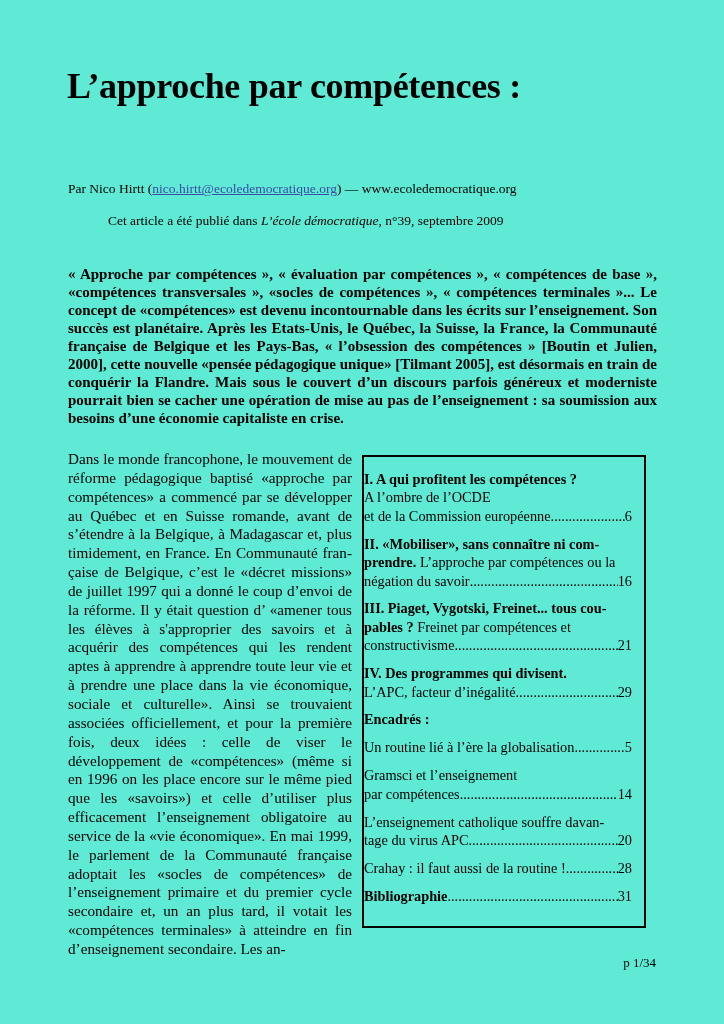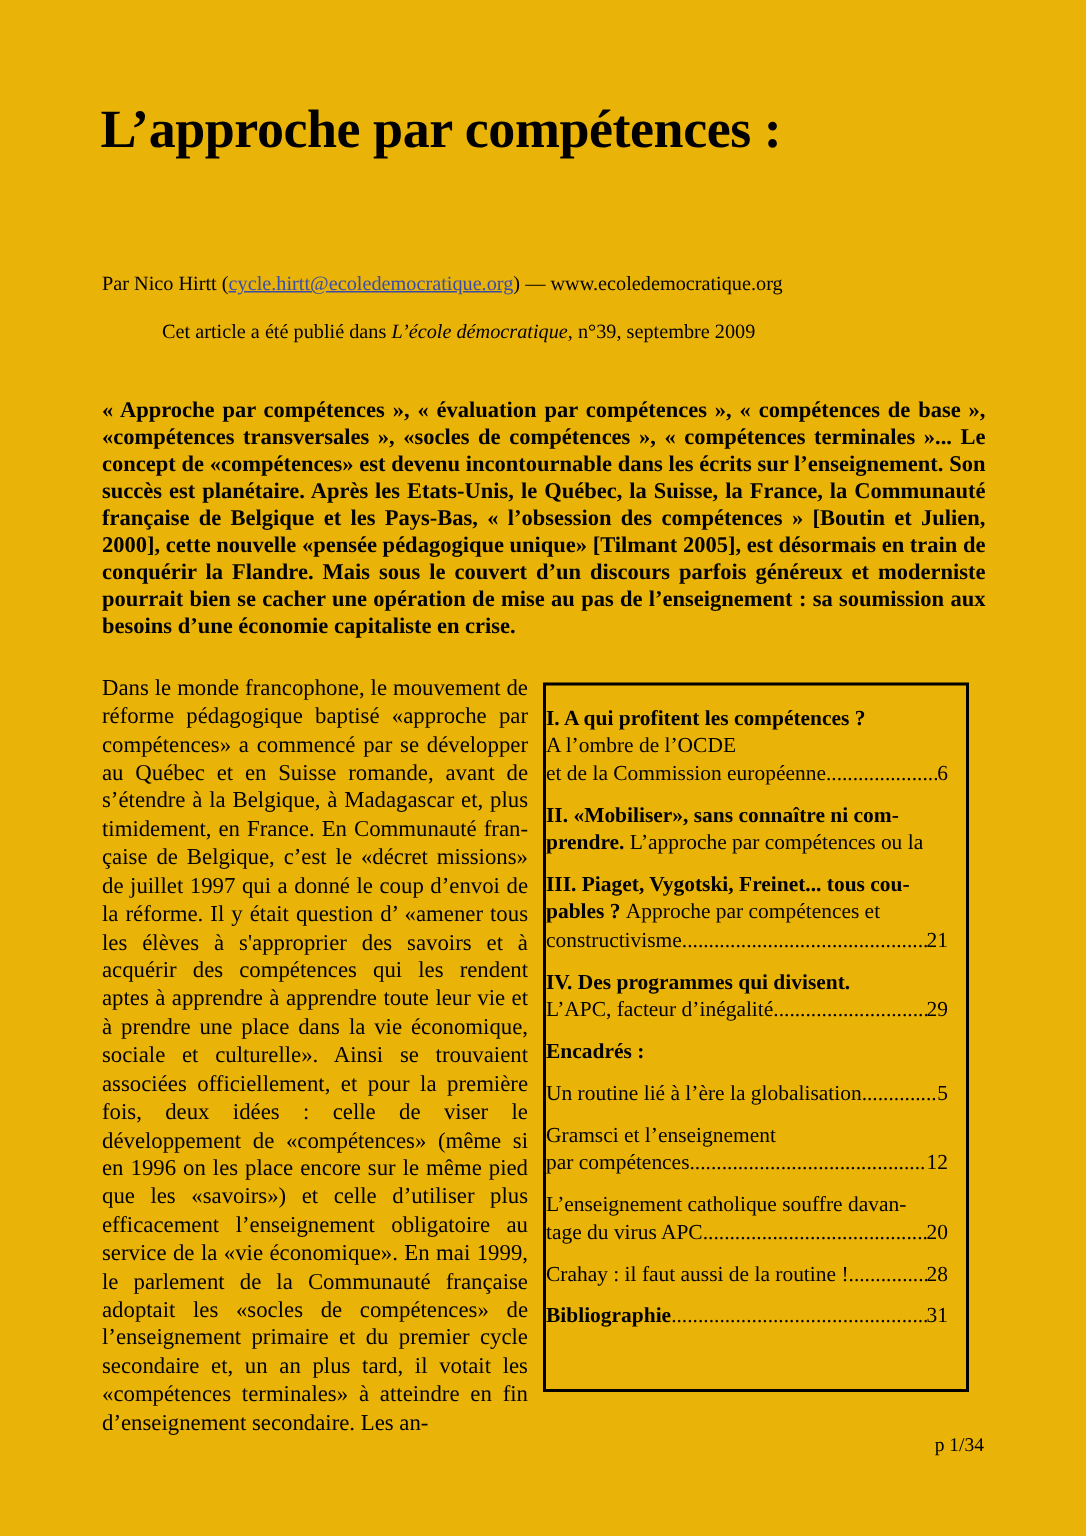--- a/index.html
+++ b/index.html
@@ -1,17 +1,17 @@
 <!DOCTYPE html>
 <html><head>
 <meta charset="utf-8">
 <style>
   html,body{margin:0;padding:0;background:#888;}
   .page{
-    position:relative;width:724px;height:1024px;background:#eab308;
+    position:relative;width:724px;height:1024px;background:#5eead4;
     font-family:"Liberation Serif","DejaVu Serif",serif;color:#000;
     margin:0 auto;overflow:hidden;
   }
   .title{
     position:absolute;left:67px;top:64px;width:560px;
     font-size:36px;font-weight:bold;line-height:44px;letter-spacing:-0.3px;
   }
   .byline{position:absolute;left:68px;top:181px;width:560px;font-size:13.5px;}
   .byline a{text-decoration:underline;}
   .publine{position:absolute;left:68px;top:213px;width:560px;font-size:13.5px;margin-left:40px;}
@@ -43,45 +43,50 @@
 </style>
 </head>
 <body>
 
 <div class="page">
 
   <div class="title">
     <div>L’approche par compétences :</div>
   </div>
 
-  <div class="byline"><span>Par Nico Hirtt (</span><a href="#" style="color: rgb(59, 77, 166);">cycle.hirtt@ecoledemocratique.org</a><span>) — www.ecoledemocratique.org</span></div>
+  <div class="byline"><span>Par Nico Hirtt (</span><a href="#" style="color: rgb(59, 77, 166);">nico.hirtt@ecoledemocratique.org</a><span>) — www.ecoledemocratique.org</span></div>
 
   <div class="publine"><span>Cet article a été publié dans </span><span class="journal">L’école démocratique</span><span>, n°39, septembre 2009</span></div>
 
   <div class="intro">« Approche par compétences », « évaluation par compétences », « compétences de base », «compétences transversales », «socles de compétences », « compétences terminales »... Le concept de «compétences» est devenu incontournable dans les écrits sur l’enseignement. Son succès est planétaire. Après les Etats-Unis, le Québec, la Suisse, la France, la Communauté française de Belgique et les Pays-Bas, « l’obsession des compétences » [Boutin et Julien, 2000], cette nouvelle «pensée pédagogique unique» [Tilmant 2005], est désormais en train de conquérir la Flandre. Mais sous le couvert d’un discours parfois généreux et moderniste pourrait bien se cacher une opération de mise au pas de l’enseignement : sa soumission aux besoins d’une économie capitaliste en crise.</div>
 
   <div class="leftcol">Dans le monde francophone, le mouvement de réforme pédagogique baptisé «approche par compétences» a commencé par se développer au Québec et en Suisse romande, avant de s’étendre à la Belgique, à Madagascar et, plus timidement, en France. En Communauté fran­çaise de Belgique, c’est le «décret missions» de juillet 1997 qui a donné le coup d’envoi de la réforme. Il y était question d’ «amener tous les élèves à s'approprier des savoirs et à acquérir des compétences qui les rendent aptes à ap­prendre à apprendre toute leur vie et à prendre une place dans la vie économique, sociale et culturelle». Ainsi se trouvaient associées offi­ciellement, et pour la première fois, deux idées : celle de viser le développement de «compétences» (même si en 1996 on les place encore sur le même pied que les «savoirs») et celle d’utiliser plus efficacement l’enseigne­ment obligatoire au service de la «vie écono­mique». En mai 1999, le parlement de la Communauté française adoptait les «socles de compétences» de l’enseignement primaire et du premier cycle secondaire et, un an plus tard, il votait les «compétences terminales» à attein­dre en fin d’enseignement secondaire. Les an-</div>
 
   <div class="tocbox">
       <div class="toc-entry">
         <div class="toc-line"><span class="b">I. A qui profitent les compétences ?</span></div>
         <div class="toc-line"><span>A l’ombre de l’OCDE</span></div>
         <div class="toc-lastline">
           <span class="txt"><span>et de la Commission européenne. </span></span>
           <span class="toc-leader"></span>
           <span class="toc-page">6</span>
         </div>
       </div>
       <div class="toc-entry">
         <div class="toc-line"><span class="b">II. «Mobiliser», sans connaître ni com-</span></div>
         <div class="toc-line"><span class="b">prendre. </span><span>L’approche par compétences ou la</span></div>
+        <div class="toc-lastline">
+          <span class="txt"><span>négation du savoir</span></span>
+          <span class="toc-leader"></span>
+          <span class="toc-page">16</span>
+        </div>
       </div>
       <div class="toc-entry">
         <div class="toc-line"><span class="b">III. Piaget, Vygotski, Freinet... tous cou-</span></div>
-        <div class="toc-line"><span class="b">pables ? </span><span> Approche par compétences et</span></div>
+        <div class="toc-line"><span class="b">pables ? </span><span> Freinet par compétences et</span></div>
         <div class="toc-lastline">
           <span class="txt"><span>constructivisme</span></span>
           <span class="toc-leader"></span>
           <span class="toc-page">21</span>
         </div>
       </div>
       <div class="toc-entry">
         <div class="toc-line"><span class="b">IV. Des programmes qui divisent.</span></div>
         <div class="toc-lastline">
           <span class="txt"><span>L’APC, facteur d’inégalité</span></span>
@@ -97,21 +102,21 @@
           <span class="txt"><span>Un routine lié à l’ère la globalisation</span></span>
           <span class="toc-leader"></span>
           <span class="toc-page">5</span>
         </div>
       </div>
       <div class="toc-entry">
         <div class="toc-line"><span>Gramsci et l’enseignement</span></div>
         <div class="toc-lastline">
           <span class="txt"><span>par compétences</span></span>
           <span class="toc-leader"></span>
-          <span class="toc-page">12</span>
+          <span class="toc-page">14</span>
         </div>
       </div>
       <div class="toc-entry">
         <div class="toc-line"><span>L’enseignement catholique souffre davan-</span></div>
         <div class="toc-lastline">
           <span class="txt"><span>tage du virus APC </span></span>
           <span class="toc-leader"></span>
           <span class="toc-page">20</span>
         </div>
       </div>

